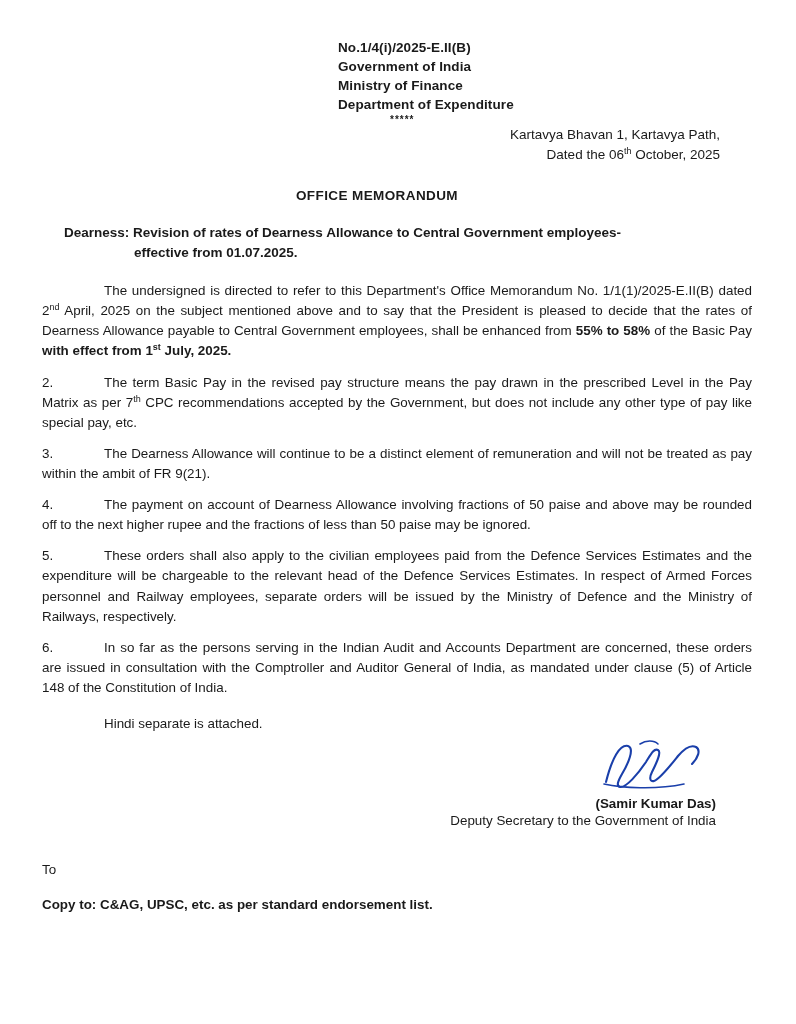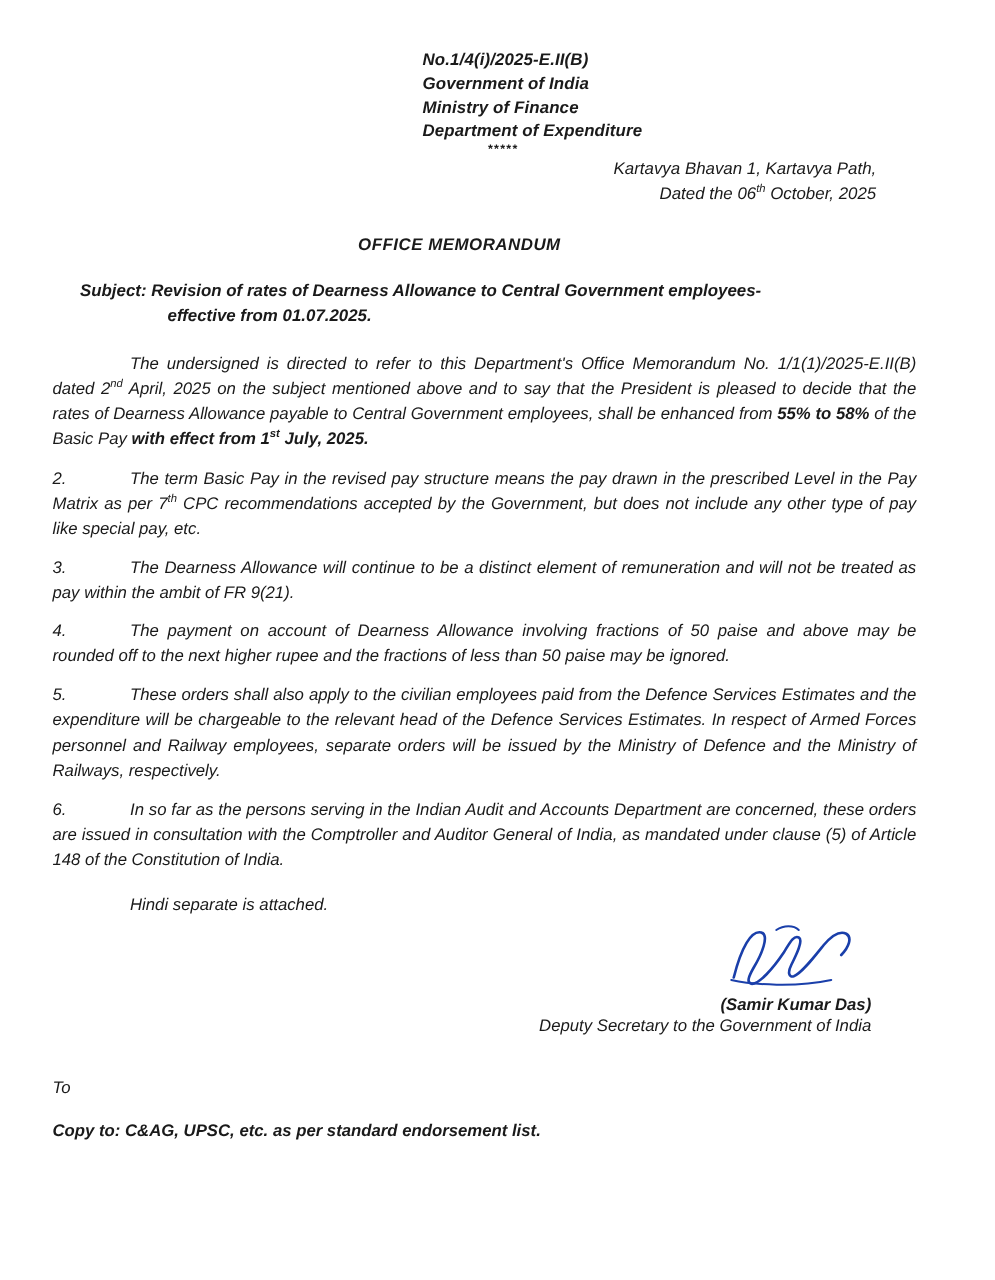--- a/index.html
+++ b/index.html
@@ -12,23 +12,22 @@
     height: 1024px;
     font-family: "Liberation Sans", sans-serif;
     color: #1a1a1a;
     position: relative;
     overflow: hidden;
   }
   .page {
     width: 796px;
     height: 1024px;
     box-sizing: border-box;
-    padding: 38px 63px 20px 42px;
-    position: relative;
-    font-style: italic;
+    padding: 38px 44px 20px 42px;
+    position: relative;
   }
 
   
   .letterhead {
     margin-left: 296px;
     font-weight: bold;
     font-size: 13.5px;
     line-height: 1.42;
     letter-spacing: 0.1px;
   }
@@ -152,21 +151,21 @@
   <div class="stars">*****</div>
 
   <div class="address-block">
     <div>Kartavya Bhavan 1, Kartavya Path,</div>
     <div><span>Dated the 06</span><sup>th</sup><span> October, 2025</span></div>
   </div>
 
   <div class="om-title">OFFICE MEMORANDUM</div>
 
   <div class="subject">
-    <span class="subj-label">Subject:</span>
+    <span class="subj-label">Dearness:</span>
     <span>Revision of rates of Dearness Allowance to Central Government employees-</span>
     <span class="subj-line2">effective from 01.07.2025.</span>
   </div>
 
   <div class="body-text">
 
     <div class="para">
       <span class="indent"></span><span>The undersigned is directed to refer to this Department's Office Memorandum No. 1/1(1)/2025-E.II(B) dated 2</span><sup>nd</sup><span> April, 2025 on the subject mentioned above and to say that the President is pleased to decide that the rates of Dearness Allowance payable to Central Government employees, shall be enhanced from </span><span class="b">55% to 58%</span><span> of the Basic Pay </span><span class="b">with effect from 1</span><sup class="b">st</sup><span class="b"> July, 2025.</span>
     </div>
 

